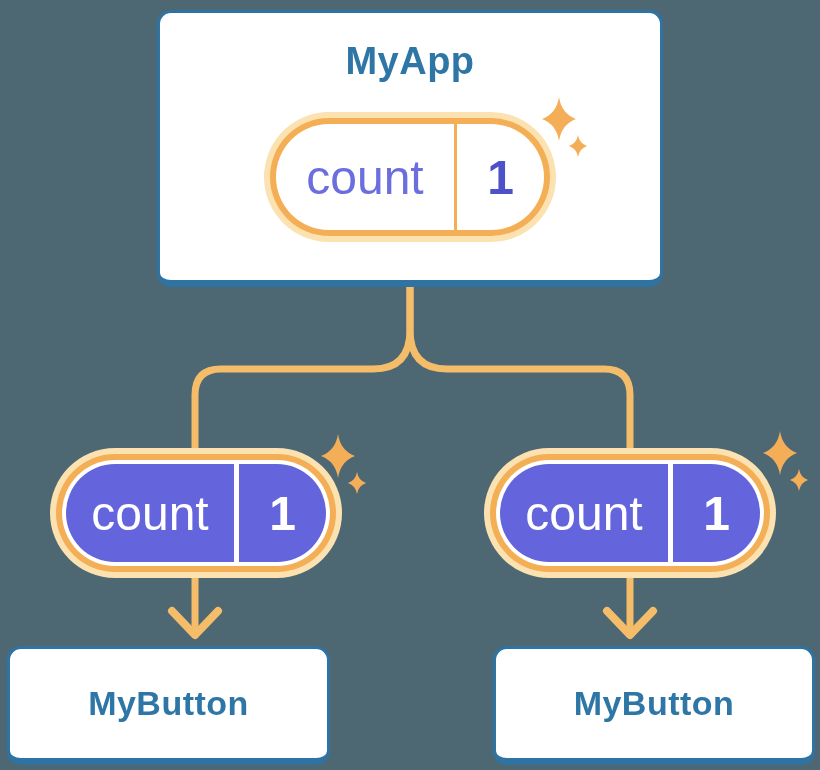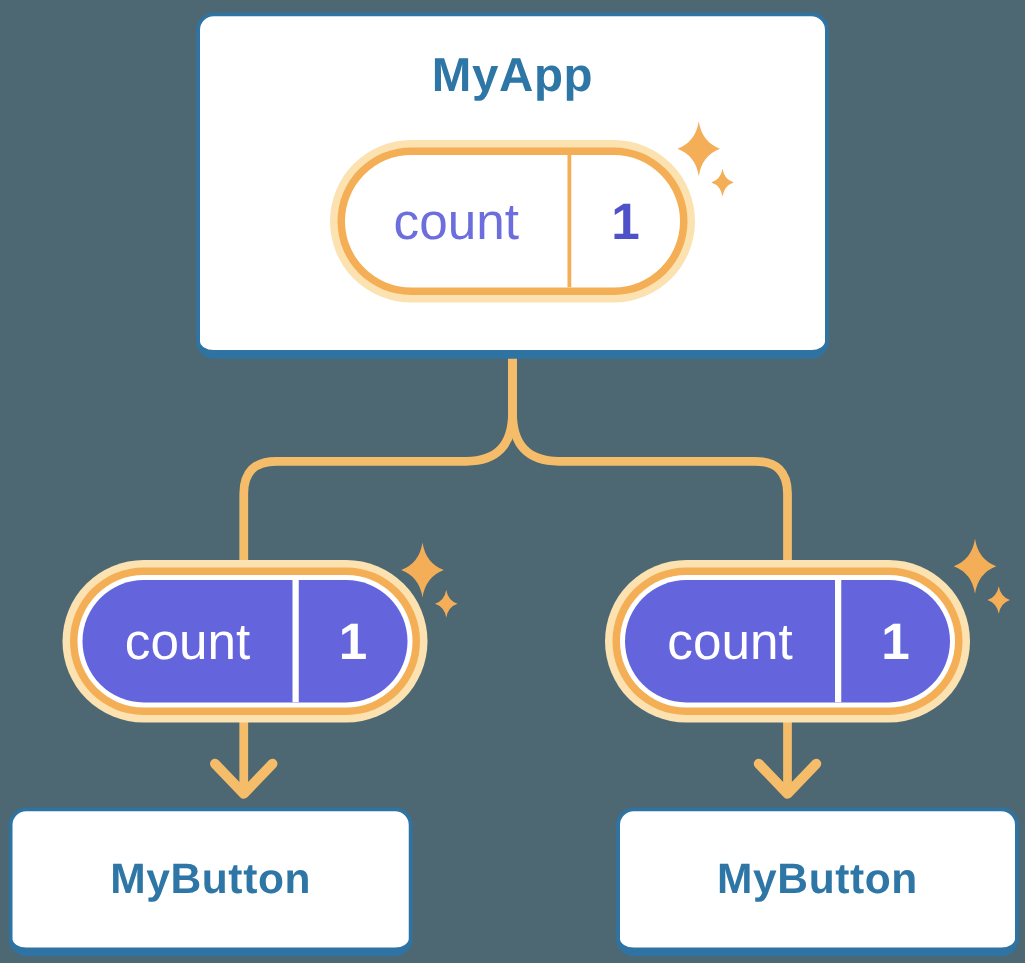--- a/index.html
+++ b/index.html
@@ -101,21 +101,21 @@
     border-radius: 999px;
     background: var(--pill-fill-purple);
     overflow: hidden;
     display: flex;
     align-items: stretch;
   }
   .cell {
     display: flex;
     align-items: center;
     justify-content: center;
-    font-size: 41px;
+    font-size: 48px;
   }
   .cell.name  { flex: 1; font-weight: 400; }
   .cell.value { width: 87px; font-weight: 700; }
   .divider { width: 5px; background: var(--state-text-white); }
   .light .divider, .divider.light-div { width: 3px; background: var(--pill-ring); }
   .light .cell.name  { color: var(--state-name-purple); }
   .light .cell.value { color: var(--state-value-purple); }
   .pill-fill .cell { color: var(--state-text-white); }
 
   svg.sparkle {

